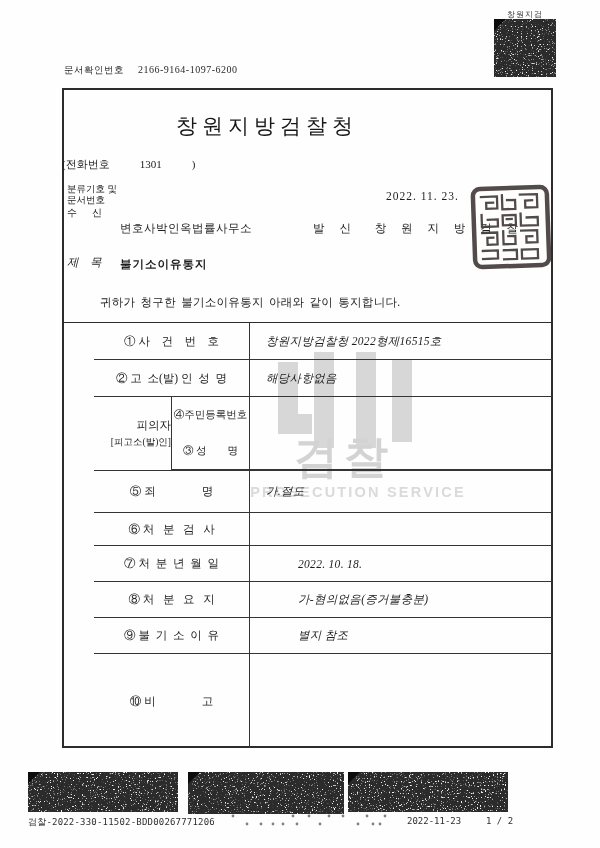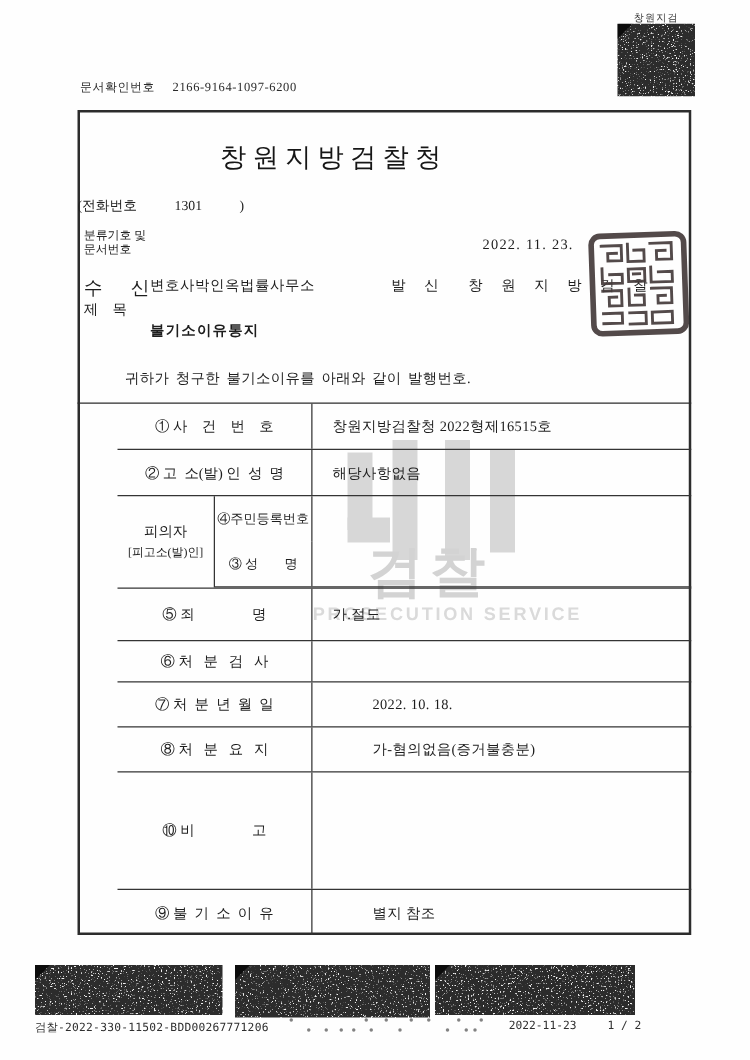--- a/index.html
+++ b/index.html
@@ -26,43 +26,43 @@
   .issue .num { margin-left:22px; letter-spacing:.5px; }
 
   .title { left:62px; top:112px; width:410px; text-align:center; font-size:21px; letter-spacing:5px; color:#161616; }
   .phone { left:62px; top:157px; width:491px; text-align:left; font-size:11px; color:#222; }
   .phone span { white-space:pre; }
   .phone .pnum { margin:0 30px; }
 
   .classcode { left:67px; top:184px; font-size:9.5px; line-height:10.5px; color:#222; }
   .letter-date { left:352px; top:190px; font-size:11.5px; letter-spacing:1px;margin-left:34px; }
 
-  .line-to { left:67px; top:221px; font-size:15px;text-align:right; }
+  .line-to { left:67px; top:206px; font-size:10px;text-align:right; }
   .to-value { left:120px; top:221px; font-size:11.5px; letter-spacing:.5px; }
   .line-from { left:313px; top:221px; font-size:11.5px; letter-spacing:6px; white-space:pre; }
 
-  .line-subject { left:67px; top:240px; font-size:11.5px; }
+  .line-subject { left:67px; top:255px; font-size:11.5px;font-style:italic; }
   .subject-value { left:120px; top:257px; font-size:11.5px; font-weight:bold; letter-spacing:1px; }
 
   .body-line { left:100px; top:295px; font-size:11.5px; word-spacing:2px; letter-spacing:.3px; }
 
   
   .wm-bars { left:276px; top:350px; }
   .wm-kr { left:280px; top:428px; width:128px; text-align:center; font-size:44px; font-weight:bold; color:#d3d3d3; letter-spacing:6px; }
   .wm-en { left:234px; top:484px; width:248px; text-align:center; font-size:14.5px; font-weight:bold; color:#dadada; letter-spacing:2.2px; font-family:"Liberation Sans", sans-serif; }
 
   
   .tbl { left:62px; top:322px; width:491px; height:426px; border-top:1.5px solid #2c2c2c; display:flex; flex-direction:column;padding-left:32px; }
   .trow { display:flex; border-bottom:1px solid #343434; }
   .trow:last-child { border-bottom:none; }
   .tlab { width:156px; border-right:1px solid #343434; display:flex; align-items:center; justify-content:center; font-size:11.5px; white-space:pre; }
-  .tval { flex:1; display:flex; align-items:center; padding-left:16px; font-size:11.5px; letter-spacing:.3px; }
+  .tval { flex:1; display:flex; align-items:center; padding-left:16px; font-size:11.5px; letter-spacing:.3px;font-style:italic; }
   .r37 { height:37px; } .r42 { height:42px; } .r33 { height:33px;gap:33px; } .r36 { height:36px;gap:32px; } .rlast { flex:1; }
   .sus { height:74px; }
-  .sus-outer { width:78px; border-right:1px solid #343434; display:flex; flex-direction:column; align-items:center; justify-content:center; }
+  .sus-outer { width:78px; border-right:1px solid #343434; display:flex; flex-direction:column; align-items:flex-end; justify-content:center; }
   .sus-outer .l1 { font-size:11.5px; }
   .sus-outer .l2 { font-size:9.5px; margin-top:3px; }
   .sus-right { flex:1; display:flex; flex-direction:column; }
   .sus-sub { flex:1; display:flex; }
   .sus-sub.first { border-bottom:1px solid #343434; }
   .sus-lab { width:78px; border-right:1px solid #343434; display:flex; align-items:center; justify-content:center; font-size:10.5px; white-space:pre; }
   .sus-val { flex:1; }
 
   
   .seal { left:470px; top:184px; transform:rotate(-2deg); opacity:.92; }
@@ -108,21 +108,21 @@
 
   <div class="abs letter-date pre">2022. 11. 23.</div>
 
   <div class="abs line-to pre">수      신</div>
   <div class="abs to-value">변호사박인옥법률사무소</div>
   <div class="abs line-from">발 신  창 원 지 방 검 찰</div>
 
   <div class="abs line-subject pre">제    목</div>
   <div class="abs subject-value">불기소이유통지</div>
 
-  <div class="abs body-line">귀하가 청구한 불기소이유를 아래와 같이 발행번호.</div>
+  <div class="abs body-line">귀하가 청구한 불기소이유통지 아래와 같이 통지합니다.</div>
 
   <svg class="abs wm-bars" width="140" height="106">
     <g fill="#d7d7d7">
       <rect x="2" y="12" width="20" height="62"></rect>
       <rect x="2" y="64" width="34" height="20"></rect>
       <rect x="38" y="2" width="20" height="96"></rect>
       <rect x="80" y="2" width="20" height="96"></rect>
       <rect x="116" y="10" width="20" height="82"></rect>
     </g>
   </svg>
@@ -163,27 +163,27 @@
       <div class="tval"></div>
     </div>
     <div class="trow r36">
       <div class="tlab">⑦ 처  분  년  월  일</div>
       <div class="tval">2022. 10. 18.</div>
     </div>
     <div class="trow r36">
       <div class="tlab">⑧ 처   분   요   지</div>
       <div class="tval">가-혐의없음(증거불충분)</div>
     </div>
+    <div class="trow r36">
+      <div class="tlab">⑨ 불  기  소  이  유</div>
+      <div class="tval">별지 참조</div>
+    </div>
     <div class="trow rlast">
       <div class="tlab">⑩ 비                고</div>
       <div class="tval"></div>
-    </div>
-    <div class="trow r36">
-      <div class="tlab">⑨ 불  기  소  이  유</div>
-      <div class="tval">별지 참조</div>
     </div>
   </div>
 
   <svg class="abs seal" width="82" height="86">
     <g fill="none" stroke="#453b3b" stroke-linecap="square">
       <rect x="4" y="4" width="74" height="78" rx="7" stroke-width="4.5"></rect>
       <g stroke-width="2.3">
         <path d="M12 12 h16 v12 h-11 v-6 h7"></path>
         <path d="M12 30 v12 h16 v-7 h-10"></path>
         <path d="M33 11 v14 h13 v-9 h-8"></path>

